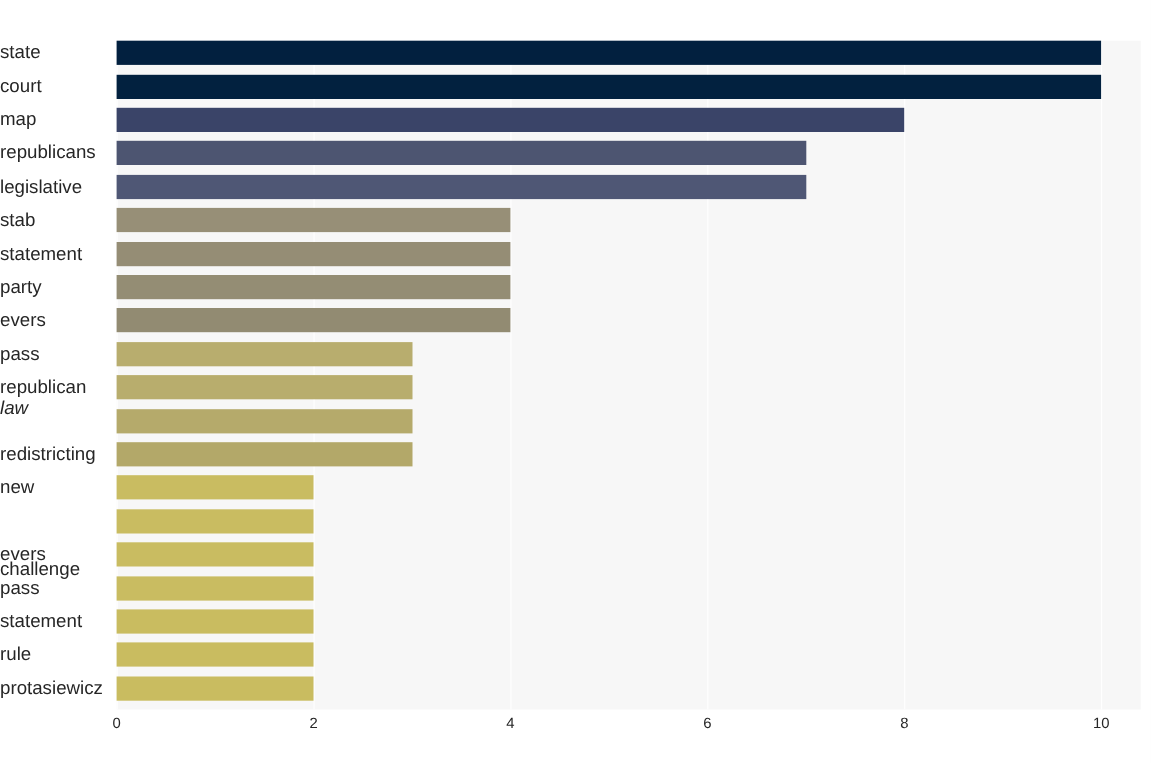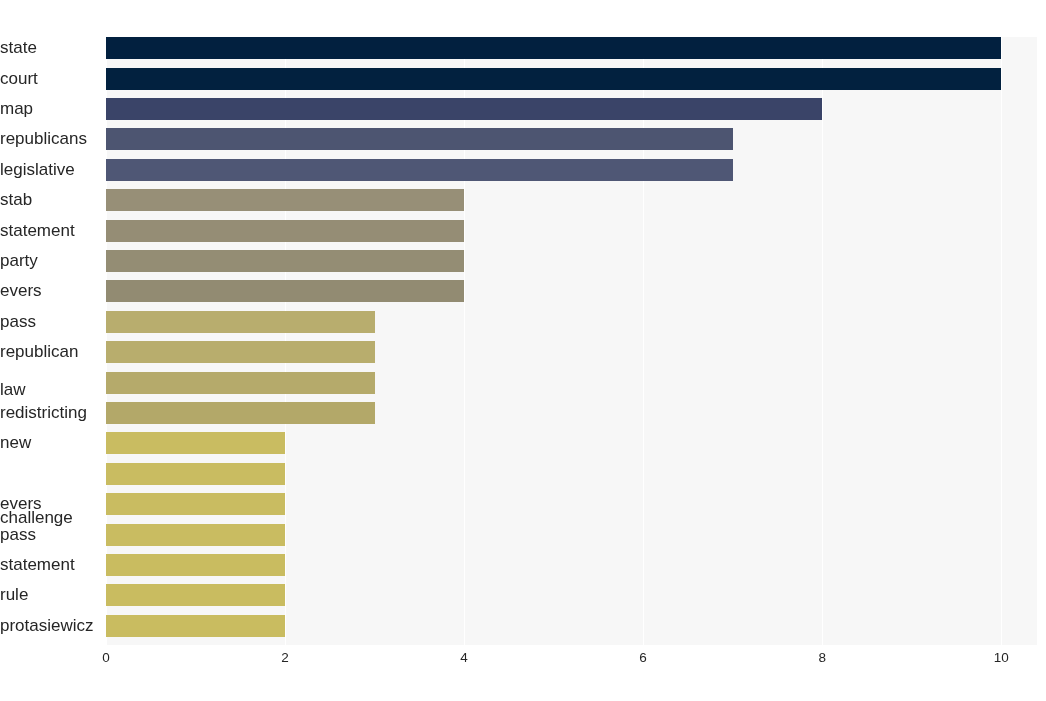--- a/index.html
+++ b/index.html
@@ -187,21 +187,21 @@
       <div class="ytick-label" style="top: 30.6px;">court</div>
       <div class="ytick-label" style="top: 61px;">map</div>
       <div class="ytick-label" style="top: 91.4px;">republicans</div>
       <div class="ytick-label" style="top: 121.8px;">legislative</div>
       <div class="ytick-label" style="top: 152.2px;">stab</div>
       <div class="ytick-label" style="top: 182.6px;">statement</div>
       <div class="ytick-label" style="top: 213px;">party</div>
       <div class="ytick-label" style="top: 243.4px;">evers</div>
       <div class="ytick-label" style="top: 273.8px; padding-left: 41px;">pass</div>
       <div class="ytick-label" style="top: 304.2px;">republican</div>
-      <div class="ytick-label" style="top: 342px;">law</div>
+      <div class="ytick-label" style="top: 323px; font-style: italic;">law</div>
       <div class="ytick-label" style="top: 365px;">redistricting</div>
       <div class="ytick-label" style="top: 395.4px;">new</div>
       <div class="ytick-label" style="top: 425.8px; margin-top: 44px;">challenge</div>
       <div class="ytick-label" style="top: 456.2px;">evers</div>
       <div class="ytick-label" style="top: 486.6px;">pass</div>
       <div class="ytick-label" style="top: 517px;">statement</div>
       <div class="ytick-label" style="top: 547.4px;">rule</div>
       <div class="ytick-label" style="top: 577.8px;">protasiewicz</div>
     </div>
 

